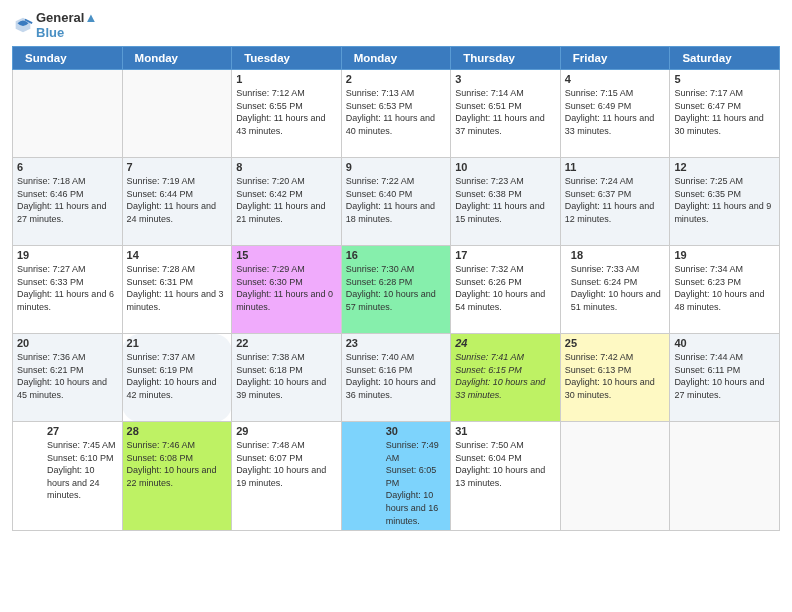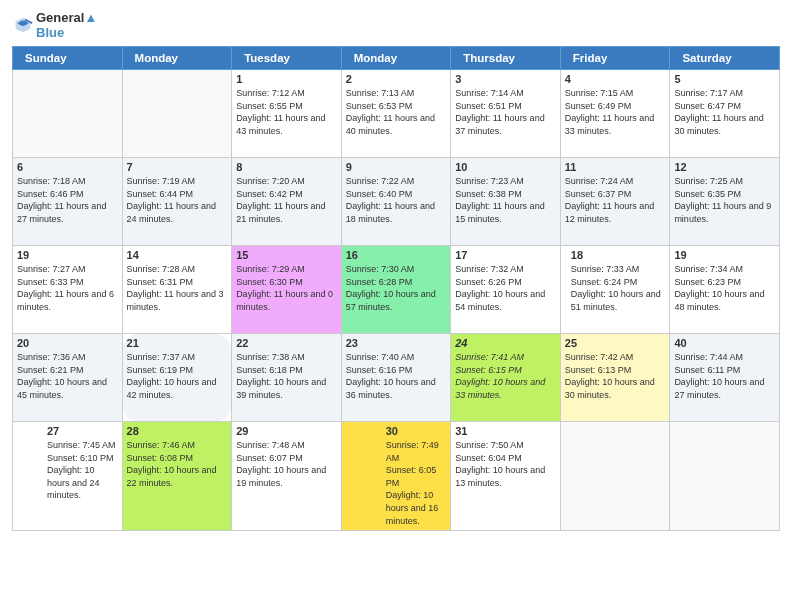--- a/index.html
+++ b/index.html
@@ -248,21 +248,21 @@
             <div class="day-info">Sunrise: 7:45 AM<br>Sunset: 6:10 PM<br>Daylight: 10 hours and 24 minutes.</div>
           </td>
           <td style="background: #bef264; margin-top: 12px;">
             <span class="day-number">28</span>
             <div class="day-info">Sunrise: 7:46 AM<br>Sunset: 6:08 PM<br>Daylight: 10 hours and 22 minutes.</div>
           </td>
           <td style="background: rgb(255, 255, 255);">
             <span class="day-number">29</span>
             <div class="day-info">Sunrise: 7:48 AM<br>Sunset: 6:07 PM<br>Daylight: 10 hours and 19 minutes.</div>
           </td>
-          <td style="background: #fde047; padding-left: 44px;">
+          <td style="background: #7dd3fc; padding-left: 44px;">
             <span class="day-number">30</span>
             <div class="day-info">Sunrise: 7:49 AM<br>Sunset: 6:05 PM<br>Daylight: 10 hours and 16 minutes.</div>
           </td>
           <td style="background: rgb(255, 255, 255);">
             <span class="day-number">31</span>
             <div class="day-info">Sunrise: 7:50 AM<br>Sunset: 6:04 PM<br>Daylight: 10 hours and 13 minutes.</div>
           </td>
           <td class="empty-cell"></td>
           <td class="empty-cell"></td>
         </tr>

